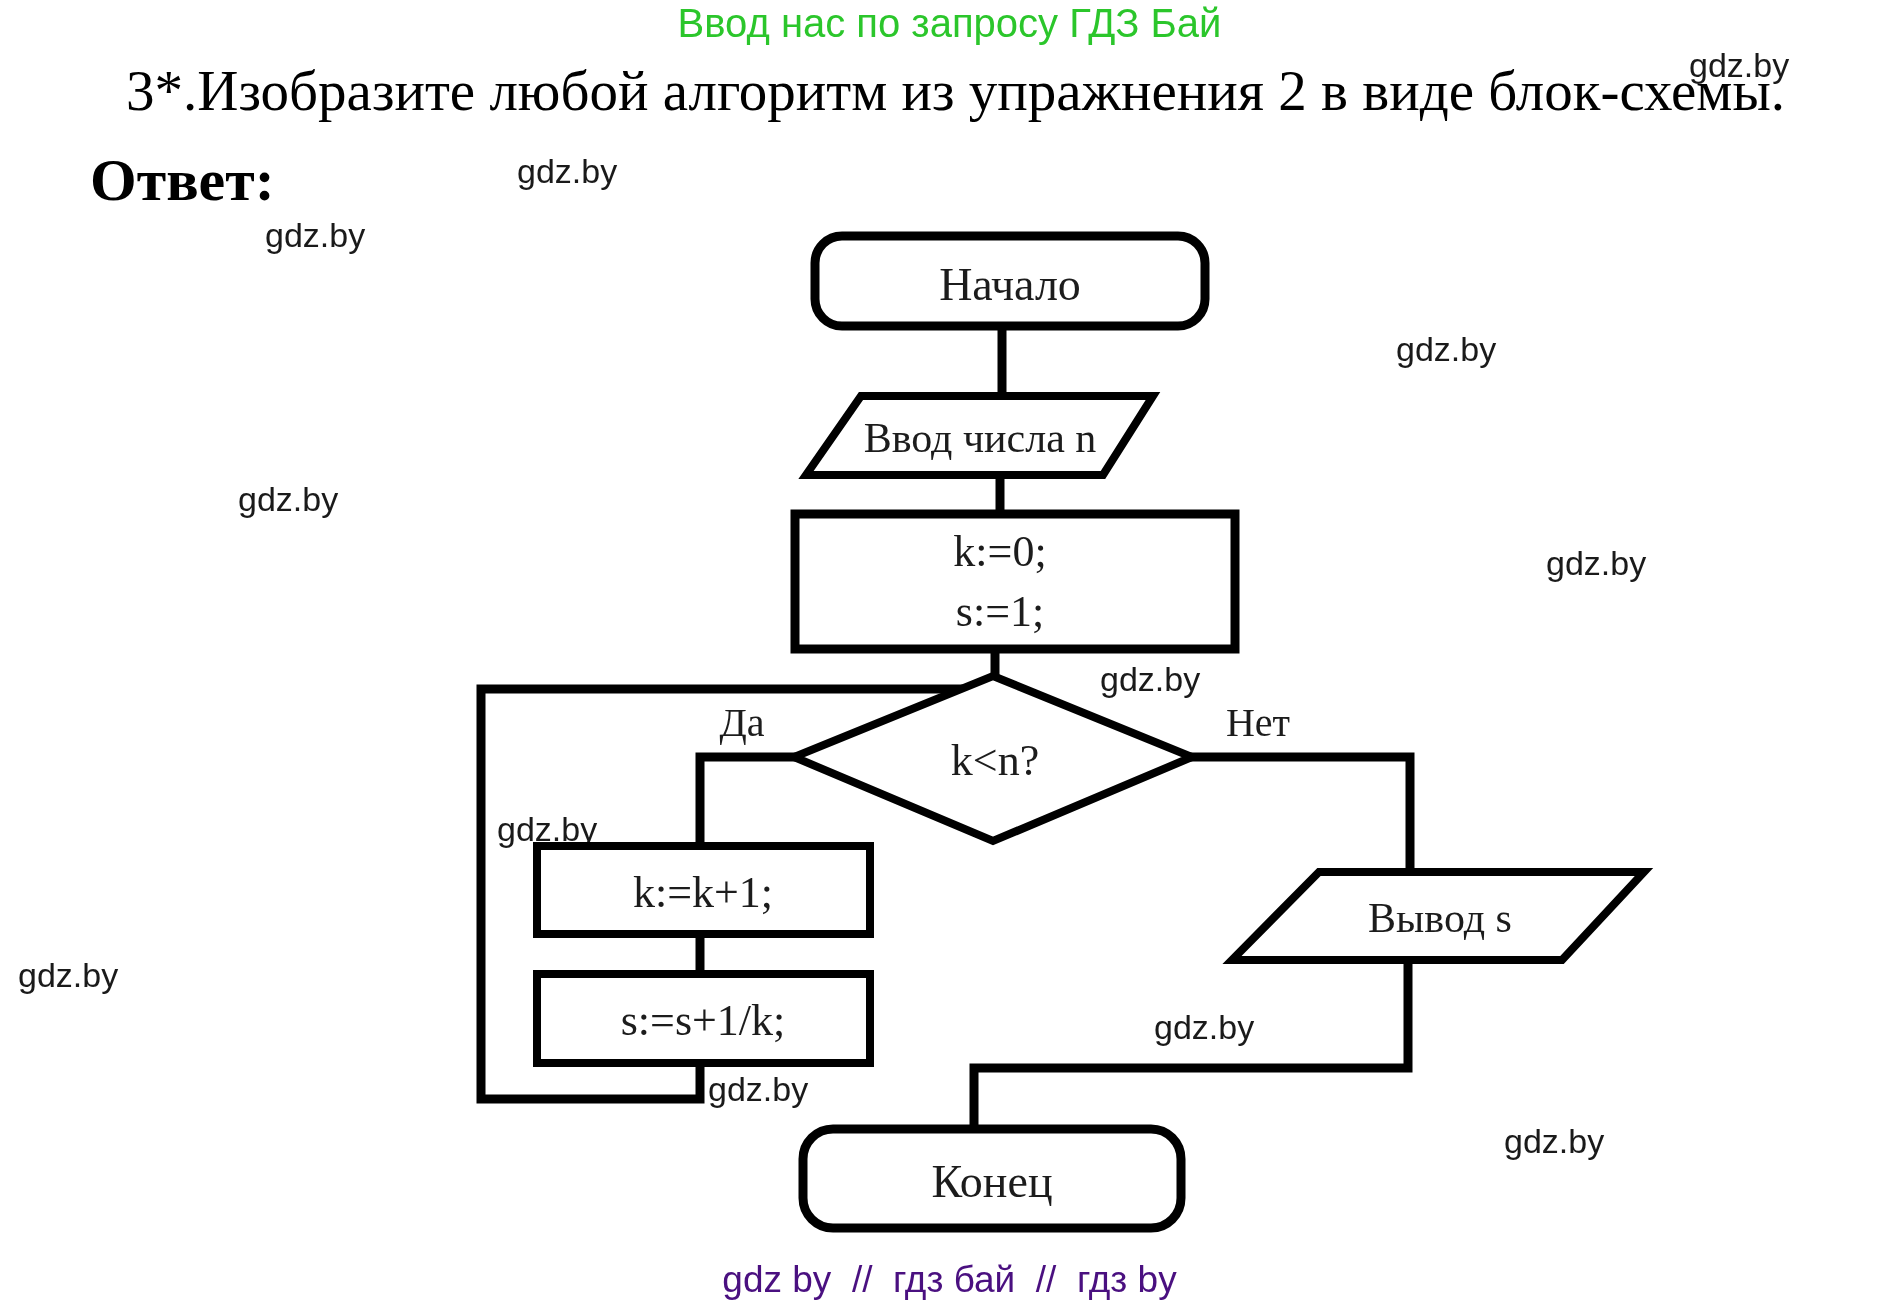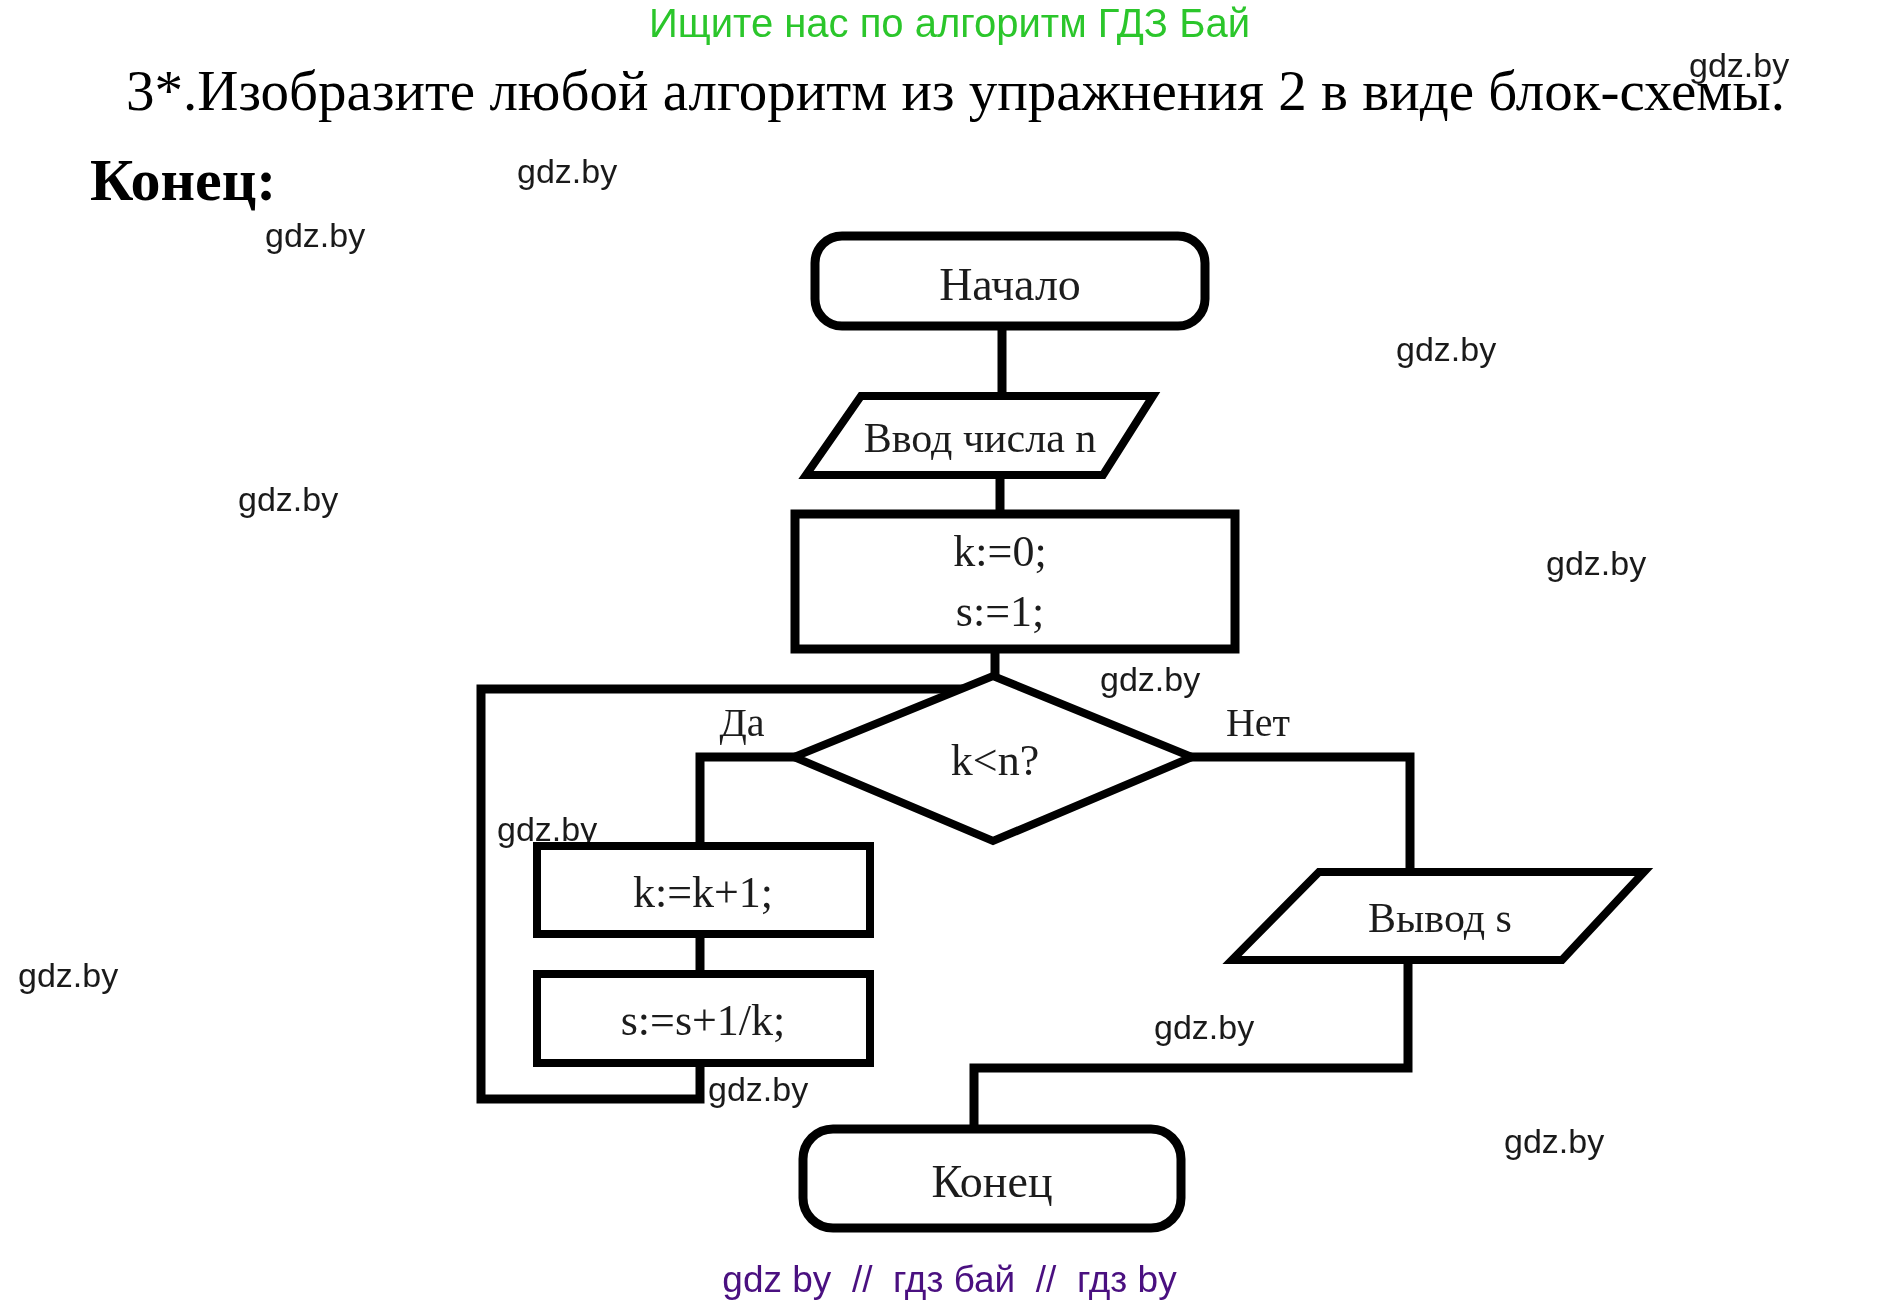--- a/index.html
+++ b/index.html
@@ -52,23 +52,23 @@
     text-align:center;
     font-family:"Liberation Sans", sans-serif;
     font-size:37px;line-height:44px;
     color:#4a1080;
     white-space:pre;
   }
 </style>
 </head>
 <body>
 
-<div class="promo">Ищите нас по алгоритм ГДЗ Бай</div>
+<div class="promo">Ввод нас по запросу ГДЗ Бай</div>
 <div class="title">3*.Изобразите любой алгоритм из упражнения 2 в виде блок-схемы.</div>
-<div class="answer">Конец:</div>
+<div class="answer">Ответ:</div>
 
 <span class="wm" style="left:1689px;top:46px">gdz.by</span>
 <span class="wm" style="left:517px;top:152px">gdz.by</span>
 <span class="wm" style="left:265px;top:216px">gdz.by</span>
 <span class="wm" style="left:1396px;top:330px">gdz.by</span>
 <span class="wm" style="left:238px;top:480px">gdz.by</span>
 <span class="wm" style="left:1546px;top:544px">gdz.by</span>
 <span class="wm" style="left:1100px;top:660px">gdz.by</span>
 <span class="wm" style="left:497px;top:810px">gdz.by</span>
 <span class="wm" style="left:18px;top:956px">gdz.by</span>

